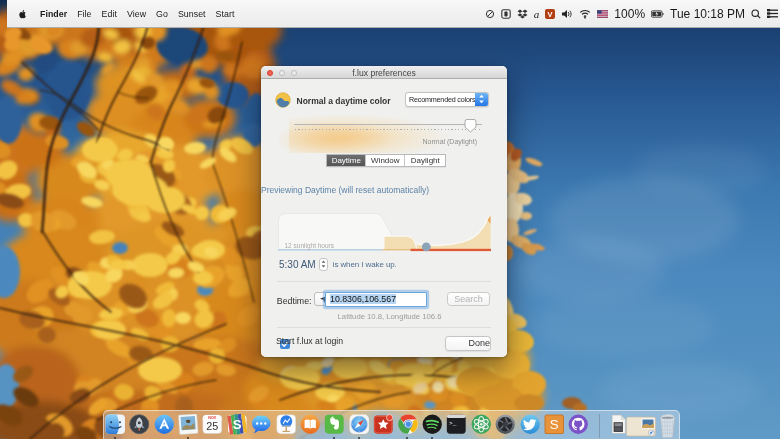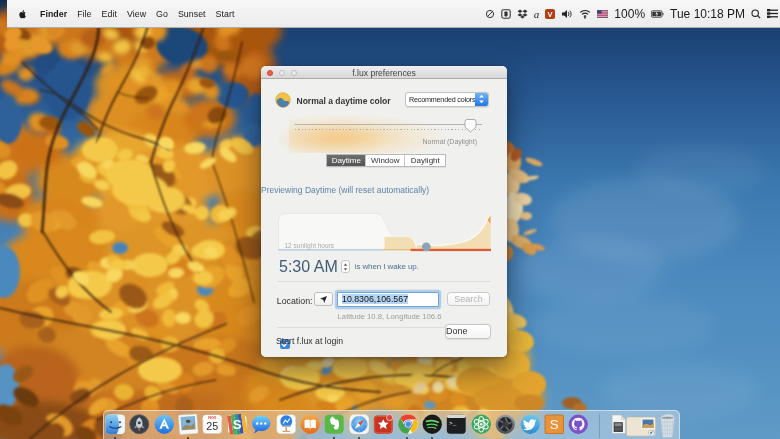--- a/index.html
+++ b/index.html
@@ -31,33 +31,33 @@
 .ticks{position:absolute;left:34px;top:49.5px;width:186px;height:1.5px;background-image:repeating-linear-gradient(90deg,#adadad 0,#adadad 1.2px,transparent 1.2px,transparent 3.4px)}
 .thumb{position:absolute;left:202.5px;top:39.5px}
 .normaldl{position:absolute;right:30px;top:59px;font-size:7px;color:#8e8e8e}
 .segs{position:absolute;left:65.3px;top:75.4px;display:flex;height:12.2px;border:1px solid #b9b9b9;border-radius:0;overflow:hidden;background:#fff;box-shadow:0 0.5px 1px rgba(0,0,0,0.06)}
 .seg{width:39px;text-align:center;font-size:8px;line-height:11.2px;color:#333;border-right:1px solid #c6c6c6}
 .seg.b{border-right:none;width:40px}
 .seg.sel{background:linear-gradient(#6e6e6e,#555);color:#fff}
 .preview{position:absolute;left:0;top:105.5px;width:100%;text-align:left;font-size:8.5px;color:#5c83a8}
 .chart{position:absolute;left:17.4px;top:131.5px}
 .wake{position:absolute;left:18px;top:178.5px;display:flex;align-items:center}
-.waketime{font-size:16px;color:#3d5a77}
+.waketime{font-size:10px;color:#3d5a77}
 .stepper{margin-left:3px;width:9px;height:13px;background:#fff;border:1px solid #c6c6c6;border-radius:3px;display:inline-flex;align-items:center;justify-content:center}
 .wakelabel{margin-left:5px;font-size:8px;color:#4f6f8f;letter-spacing:-0.1px}
 .sep{position:absolute;left:16px;width:214px;height:1px;background:#dddddc}
 .loclabel{position:absolute;left:15.8px;top:216.5px;font-size:8.8px;color:#2e2e2e}
 .locbtn{position:absolute;left:53px;top:213px;width:19px;height:14px;background:linear-gradient(#fff,#f1f1f1);border:1px solid #bdbdbd;border-radius:3px;display:flex;align-items:center;justify-content:center}
-.locfield{position:absolute;left:76px;top:212.5px;width:102px;height:15px;background:#fff;border:1px solid #6aa5dd;border-radius:1px;box-shadow:0 0 0 2.2px rgba(116,170,225,0.5);font-size:8.8px;line-height:13.5px;color:#111;padding-left:4px}
+.locfield{position:absolute;left:64px;top:212.5px;width:102px;height:15px;background:#fff;border:1px solid #6aa5dd;border-radius:1px;box-shadow:0 0 0 2.2px rgba(116,170,225,0.5);font-size:8.8px;line-height:13.5px;color:#111;padding-left:4px}
 .selhl{background:#b5d5f2}
 .searchbtn{position:absolute;left:186px;top:213.2px;width:43px;height:14px;background:linear-gradient(#fff,#f3f3f3);border:1px solid #c9c9c9;border-radius:3.5px;font-size:9px;color:#b3b3b3;text-align:center;line-height:13px}
 .latlong{position:absolute;left:76.6px;top:232.5px;font-size:7.7px;color:#9b9b9b}
 .chk{position:absolute;left:19px;top:255.5px;width:10px;height:10px}
 .startlabel{position:absolute;left:15px;top:257px;font-size:8.7px;color:#2e2e2e}
-.donebtn{position:absolute;left:184px;top:245px;width:46px;height:14.5px;background:linear-gradient(#fff,#f4f4f4);border:1px solid #c4c4c4;border-radius:3.5px;font-size:9px;color:#333;text-align:left;line-height:13px;box-shadow:0 0.5px 1px rgba(0,0,0,0.08)}
+.donebtn{position:absolute;left:184px;top:257px;width:46px;height:14.5px;background:linear-gradient(#fff,#f4f4f4);border:1px solid #c4c4c4;border-radius:3.5px;font-size:9px;color:#333;text-align:right;line-height:13px;box-shadow:0 0.5px 1px rgba(0,0,0,0.08)}
 
 #dock{position:absolute;left:103px;top:409.5px;width:577px;height:32px;border-radius:5px 5px 0 0;background:rgba(242,244,247,0.38);border:0.5px solid rgba(255,255,255,0.5);border-bottom:none;backdrop-filter:blur(10px) saturate(1.05)}
 .dicon{position:absolute;top:3.5px;width:20.5px;height:20.5px}
 .dicon svg{width:100%;height:100%}
 .ddot{position:absolute;top:26.5px;width:2.2px;height:2.2px;border-radius:50%;background:rgba(20,20,20,0.8)}
 .ddiv{position:absolute;left:495px;top:3px;width:1px;height:24px;background:rgba(60,60,70,0.25)}
 .dstack{position:absolute;left:522px;top:4px;width:30px;height:22px}
 .dstack svg{width:100%;height:100%}
 .dtrash{position:absolute;left:551.5px;top:2.5px;width:23px;height:25px}
 .dtrash svg{width:100%;height:100%}
@@ -677,21 +677,21 @@
         <span class="waketime">5:30 AM</span>
         <span class="stepper">
           <svg width="9" height="12" viewBox="0 0 9 12">
             <path d="M4.5 1.5 L7 4.3 H2 Z" fill="#666"></path>
             <path d="M4.5 10.5 L2 7.7 H7 Z" fill="#666"></path>
           </svg>
         </span>
         <span class="wakelabel">is when I wake up.</span>
       </div>
       <div class="sep" style="top:202.3px"></div>
-      <div class="loclabel">Location:</div>
+      <div class="loclabel">Bedtime:</div>
       <div class="locbtn">
         <svg width="9" height="9" viewBox="0 0 9 9">
           <path d="M8 1 L5.2 8 L4.3 4.7 L1 3.8 Z" fill="#222"></path>
         </svg>
       </div>
       <div class="locfield"><span class="selhl">10.8306,106.567</span></div>
       <div class="searchbtn">Search</div>
       <div class="latlong">Latitude 10.8, Longitude 106.6</div>
       <div class="sep" style="top:247.5px"></div>
       <div class="chk"><svg width="10" height="10" viewBox="0 0 10 10">

